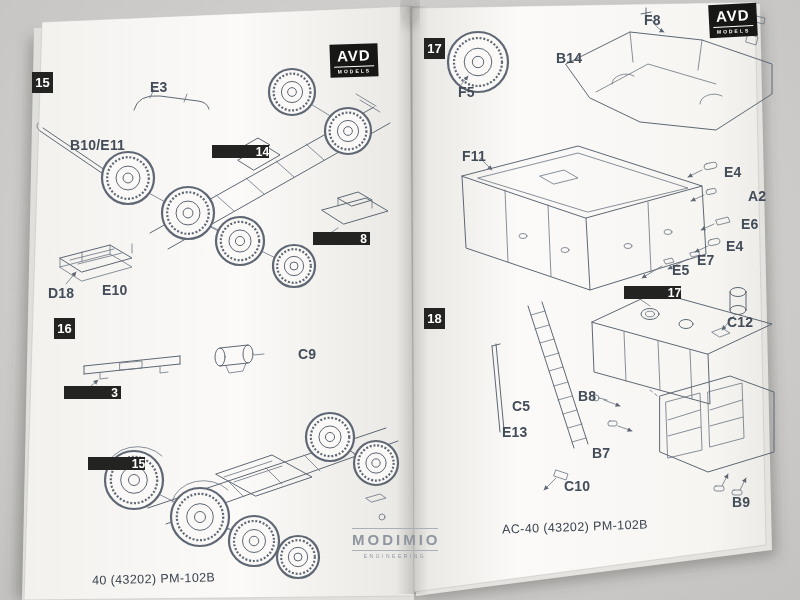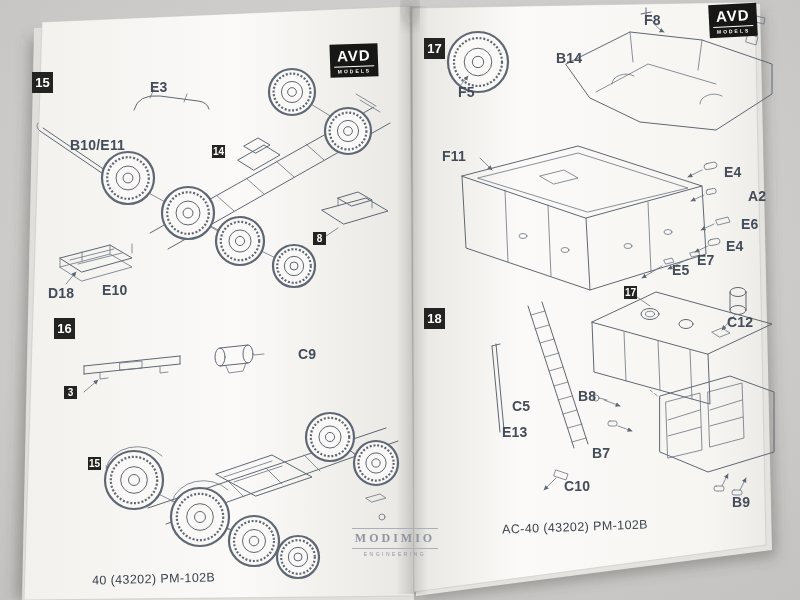--- a/index.html
+++ b/index.html
@@ -5,30 +5,30 @@
   html,body{margin:0;padding:0;background:#c9c8c6;}
   .scene{position:relative;width:800px;height:600px;overflow:hidden;
          font-family:"Liberation Sans",sans-serif;background:#cccbc9;}
   svg.base{position:absolute;left:0;top:0;}
   .k{stroke:#5e6773;fill:none;stroke-width:1;stroke-linejoin:round;stroke-linecap:round;}
   .k2{stroke:#6b7480;fill:none;stroke-width:.8;stroke-linejoin:round;stroke-linecap:round;}
   .lbl{position:absolute;font-size:14px;font-weight:700;color:#434c59;letter-spacing:.2px;white-space:nowrap;}
   .badge{position:absolute;width:21px;height:21px;background:#232422;color:#fff;
          display:flex;align-items:center;justify-content:center;
          font-size:13px;font-weight:700;}
-  .badge.sm{width:13px;height:13px;font-size:10px;}
+  .badge.sm{width:13px;height:13px;font-size:12px;padding-left:44px;}
   .footer-txt{position:absolute;font-size:12.5px;font-weight:400;color:#39424e;letter-spacing:.4px;white-space:nowrap;}
   .avdlogo{position:absolute;background:#171715;color:#fff;text-align:center;
            padding:4px 4px 3px;width:40px;}
   .avdlogo .a{font-weight:700;font-size:15px;letter-spacing:1px;line-height:1;}
   .avdlogo .m{font-weight:700;font-size:5px;letter-spacing:2px;border-top:1px solid #fff;
               margin-top:3px;padding-top:2px;line-height:1;}
   .modimio{position:absolute;left:352px;top:528px;width:86px;text-align:center;color:#8f96a0;}
-  .modimio .m1{font-weight:700;font-size:12px;letter-spacing:3px;border-top:1px solid #aab0b8;
-               border-bottom:1px solid #aab0b8;padding:2px 0;font-family:Liberation Serif, serif;}
+  .modimio .m1{font-weight:700;font-size:15px;letter-spacing:3px;border-top:1px solid #aab0b8;
+               border-bottom:1px solid #aab0b8;padding:2px 0;}
   .modimio .m2{font-weight:400;font-size:5px;letter-spacing:2.5px;margin-top:2px;}
 </style>
 </head>
 <body>
 
 <div class="scene">
 
 <svg class="base" width="800" height="600" viewBox="0 0 800 600">
   <defs>
     <radialGradient id="bgG" cx="50%" cy="42%" r="78%">
@@ -240,21 +240,21 @@
 </div>
 
 <div class="badge" style="left:424px;top:38px;">17</div>
 <div class="avdlogo" style="left:709px;top:4px;transform:rotate(-3deg);">
   <div class="a">AVD</div>
   <div class="m">MODELS</div>
 </div>
 <div class="lbl" style="left:644px;top:12px;">F8</div>
 <div class="lbl" style="left:556px;top:50px;">B14</div>
 <div class="lbl" style="left:446px;top:84px;margin-left:12px;">F5</div>
-<div class="lbl" style="left:442px;top:148px;text-align:right;">F11</div>
+<div class="lbl" style="left:462px;top:148px;text-align:right;">F11</div>
 <div class="lbl" style="left:724px;top:164px;">E4</div>
 <div class="lbl" style="left:720px;top:188px;margin-left:28px;">A2</div>
 <div class="lbl" style="left:732px;top:216px;margin-left:9px;">E6</div>
 <div class="lbl" style="left:726px;top:238px;">E4</div>
 <div class="lbl" style="left:697px;top:252px;">E7</div>
 <div class="lbl" style="left:672px;top:262px;">E5</div>
 
 <div class="badge" style="left:424px;top:308px;text-align:center;">18</div>
 <div class="badge sm" style="left:624px;top:286px;">17</div>
 <div class="lbl" style="left:727px;top:314px;">C12</div>

